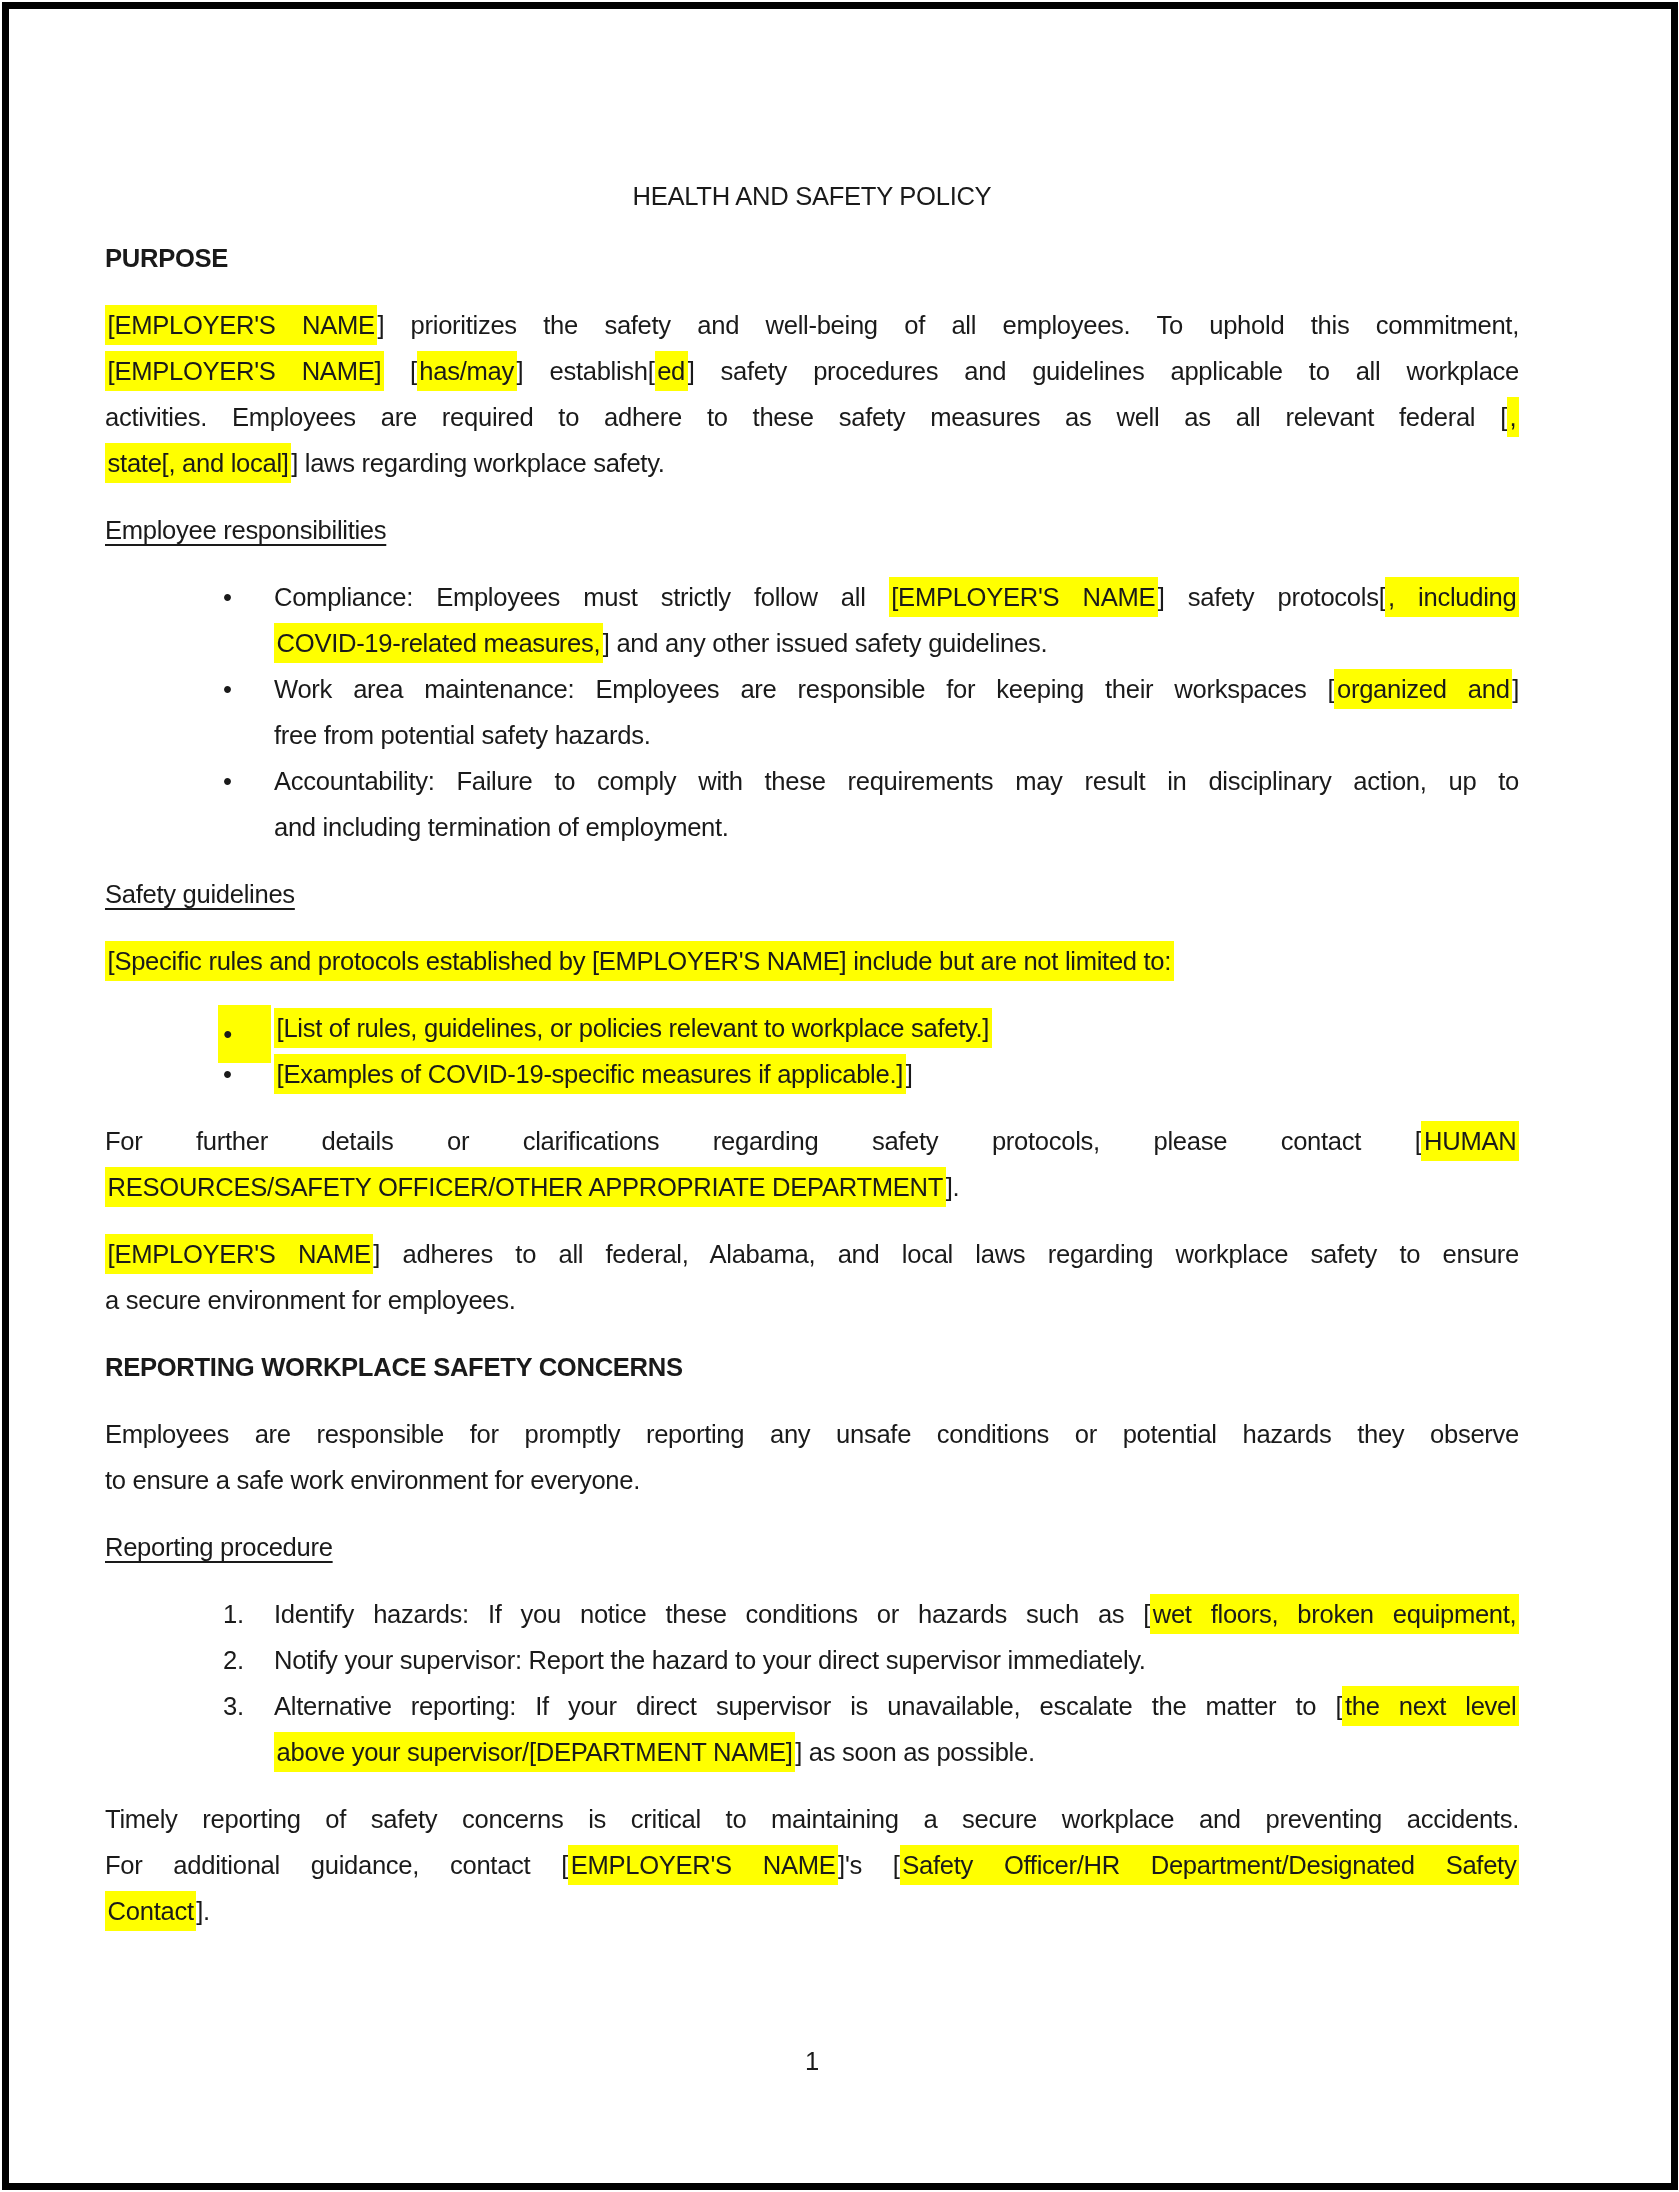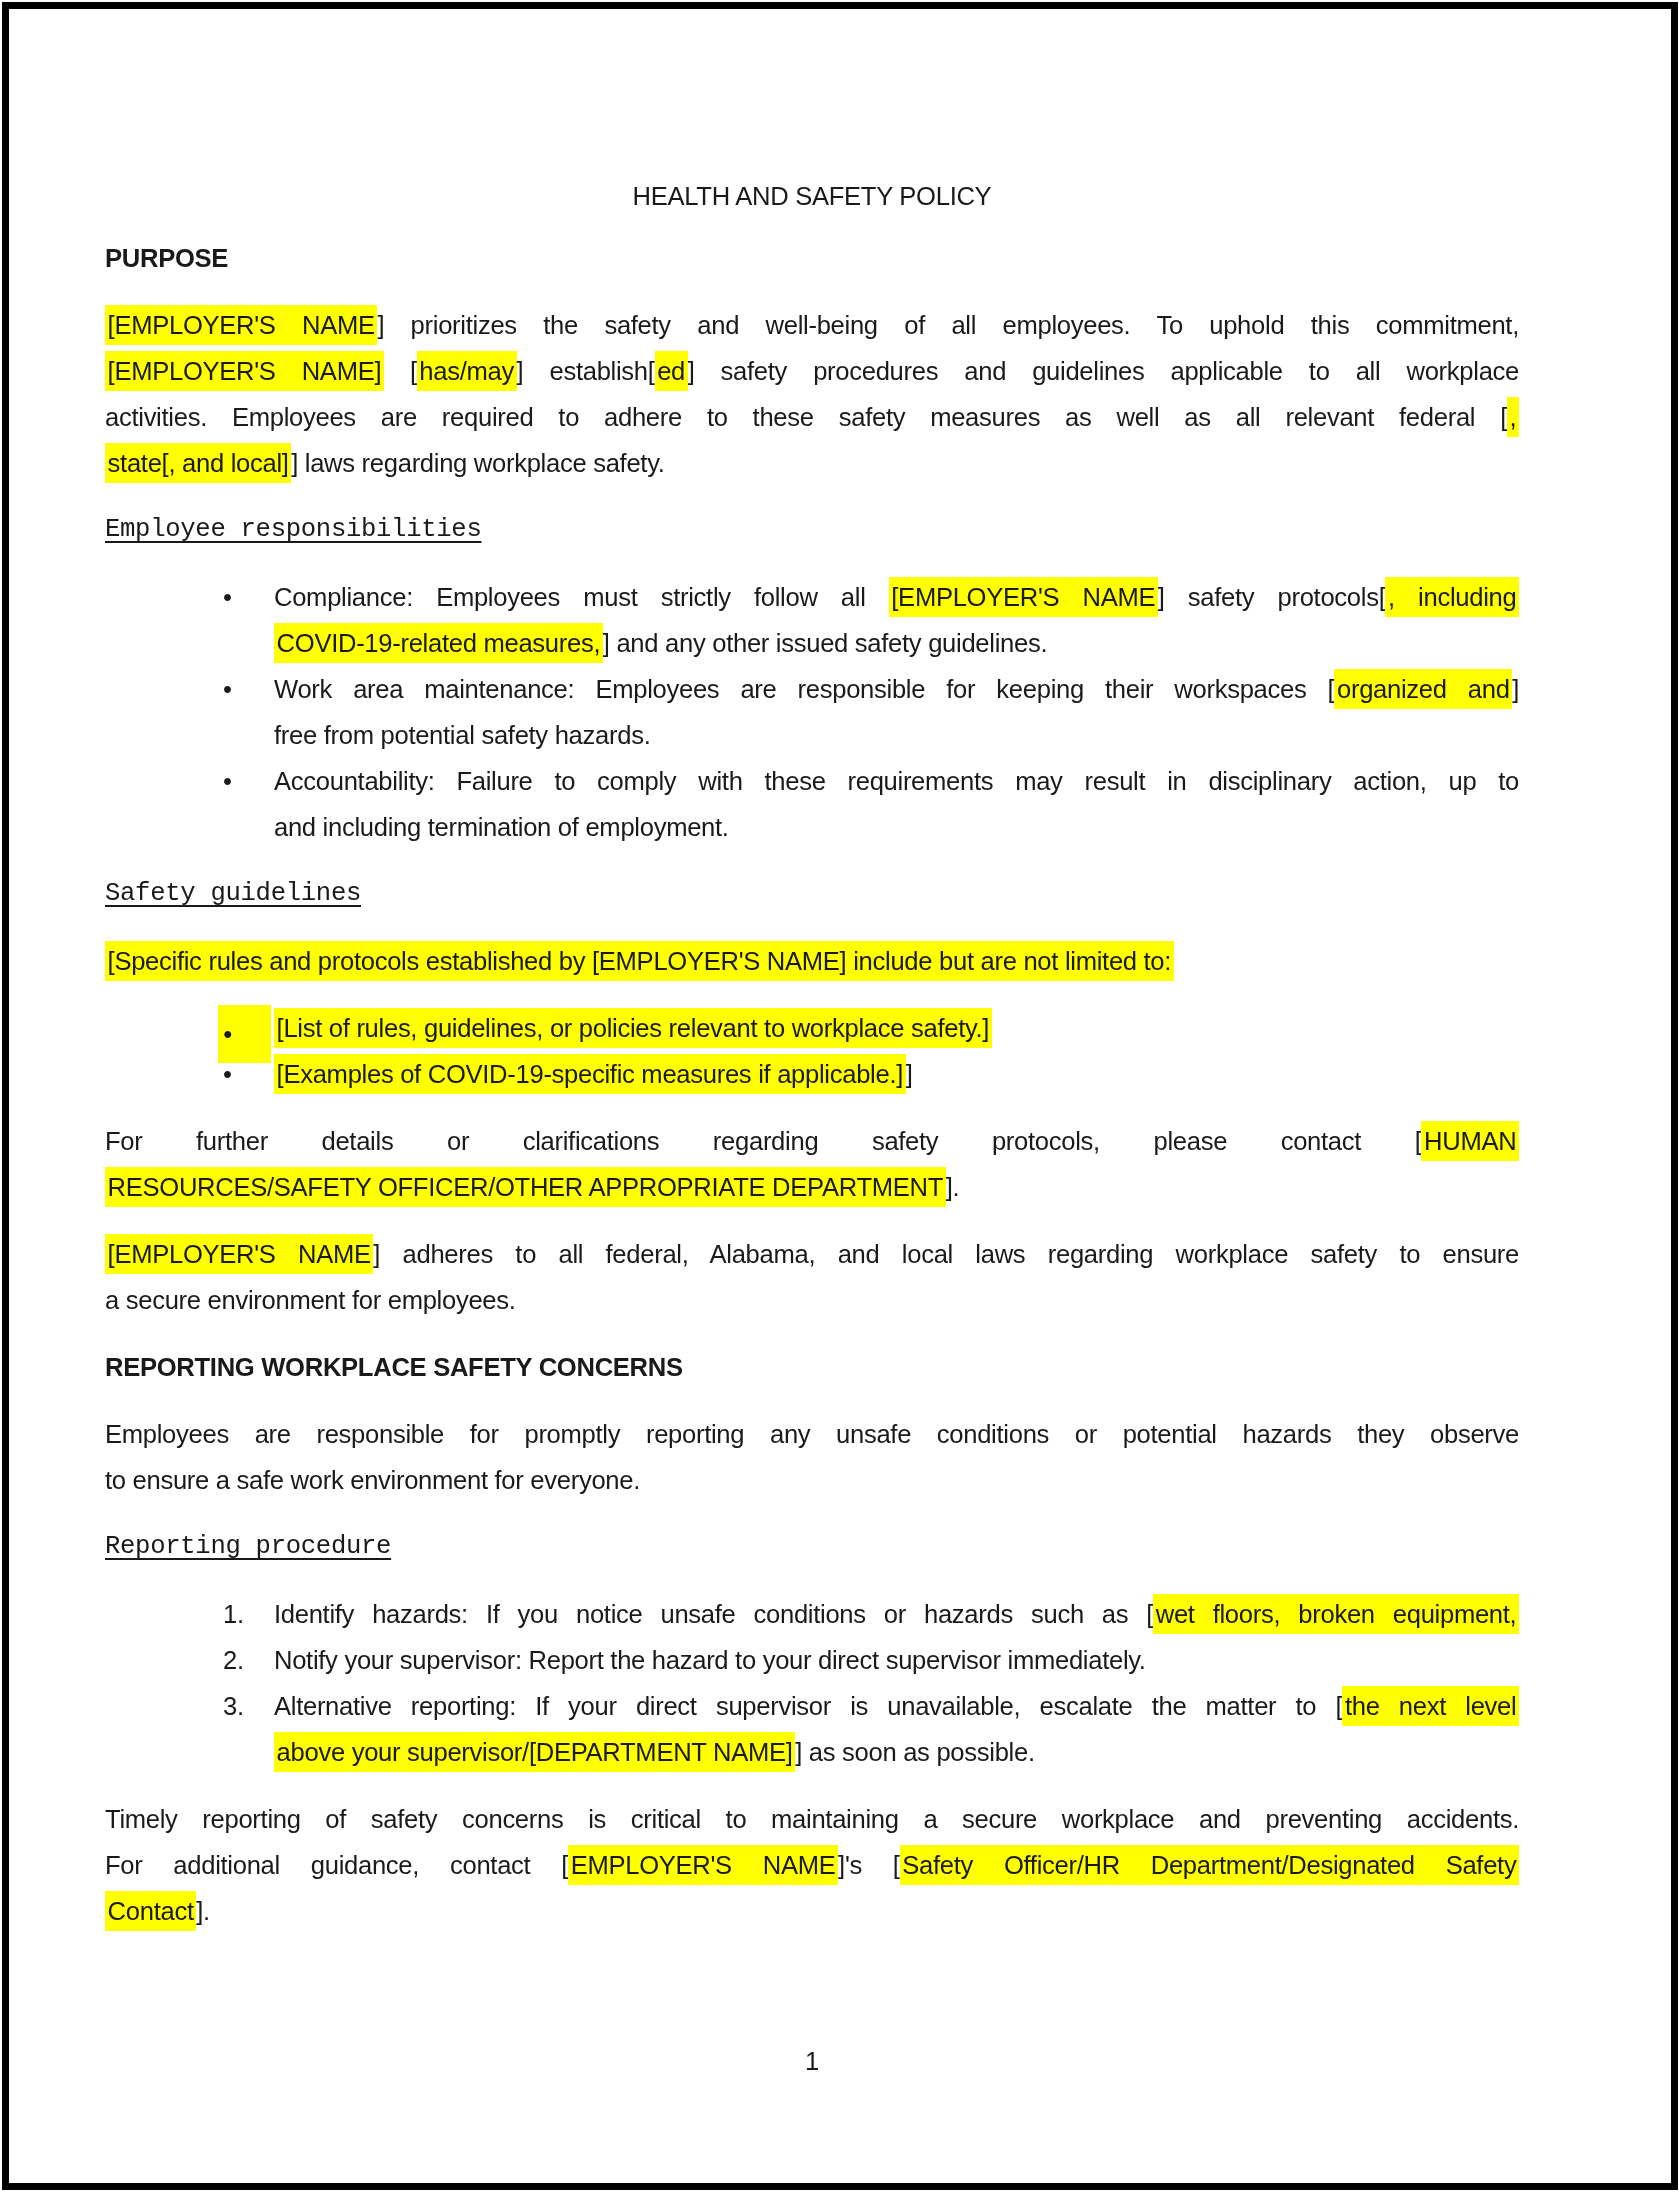--- a/index.html
+++ b/index.html
@@ -28,21 +28,21 @@
     letter-spacing:-0.3px;
     line-height:46px;
   }
   .doc-title{
     text-align:center;
     font-weight:normal;
     margin-bottom:16px;
   }
   .heading{margin-bottom:21px;}
   .heading.bold{font-weight:bold;}
-  .heading.underline{text-decoration:underline;text-underline-offset:5.3px;font-family:Liberation Mono, monospace;}
+  .heading.underline{text-decoration:underline;text-underline-offset:5.3px;}
   .para{margin-bottom:21px;}
   .list{margin-bottom:21px;}
   .line{
     text-align:justify;
     text-align-last:justify;
   }
   .line.last{text-align-last:left;}
   .item{
     position:relative;
     padding-left:169px;
@@ -126,21 +126,21 @@
         </div>
         <div class="heading bold">REPORTING WORKPLACE SAFETY CONCERNS</div>
         <div class="para">
           <div class="line"><span>Employees are responsible for promptly reporting any unsafe conditions or potential hazards they observe</span></div>
           <div class="line last"><span>to ensure a safe work environment for everyone.</span></div>
         </div>
         <div class="heading underline">Reporting procedure</div>
         <div class="list">
           <div class="item">
             <span class="marker">1.</span>
-            <div class="line"><span>Identify hazards: If you notice unsafe conditions or hazards such as [</span><span class="hl">wet floors, broken equipment,</span></div>
+            <div class="line"><span>Identify hazards: If you notice these conditions or hazards such as [</span><span class="hl">wet floors, broken equipment,</span></div>
           </div>
           <div class="item">
             <span class="marker">2.</span>
             <div class="line last"><span>Notify your supervisor: Report the hazard to your direct supervisor immediately.</span></div>
           </div>
           <div class="item">
             <span class="marker">3.</span>
             <div class="line"><span>Alternative reporting: If your direct supervisor is unavailable, escalate the matter to [</span><span class="hl">the next level</span></div>
             <div class="line last"><span class="hl">above your supervisor/[DEPARTMENT NAME]</span><span>] as soon as possible.</span></div>
           </div>

